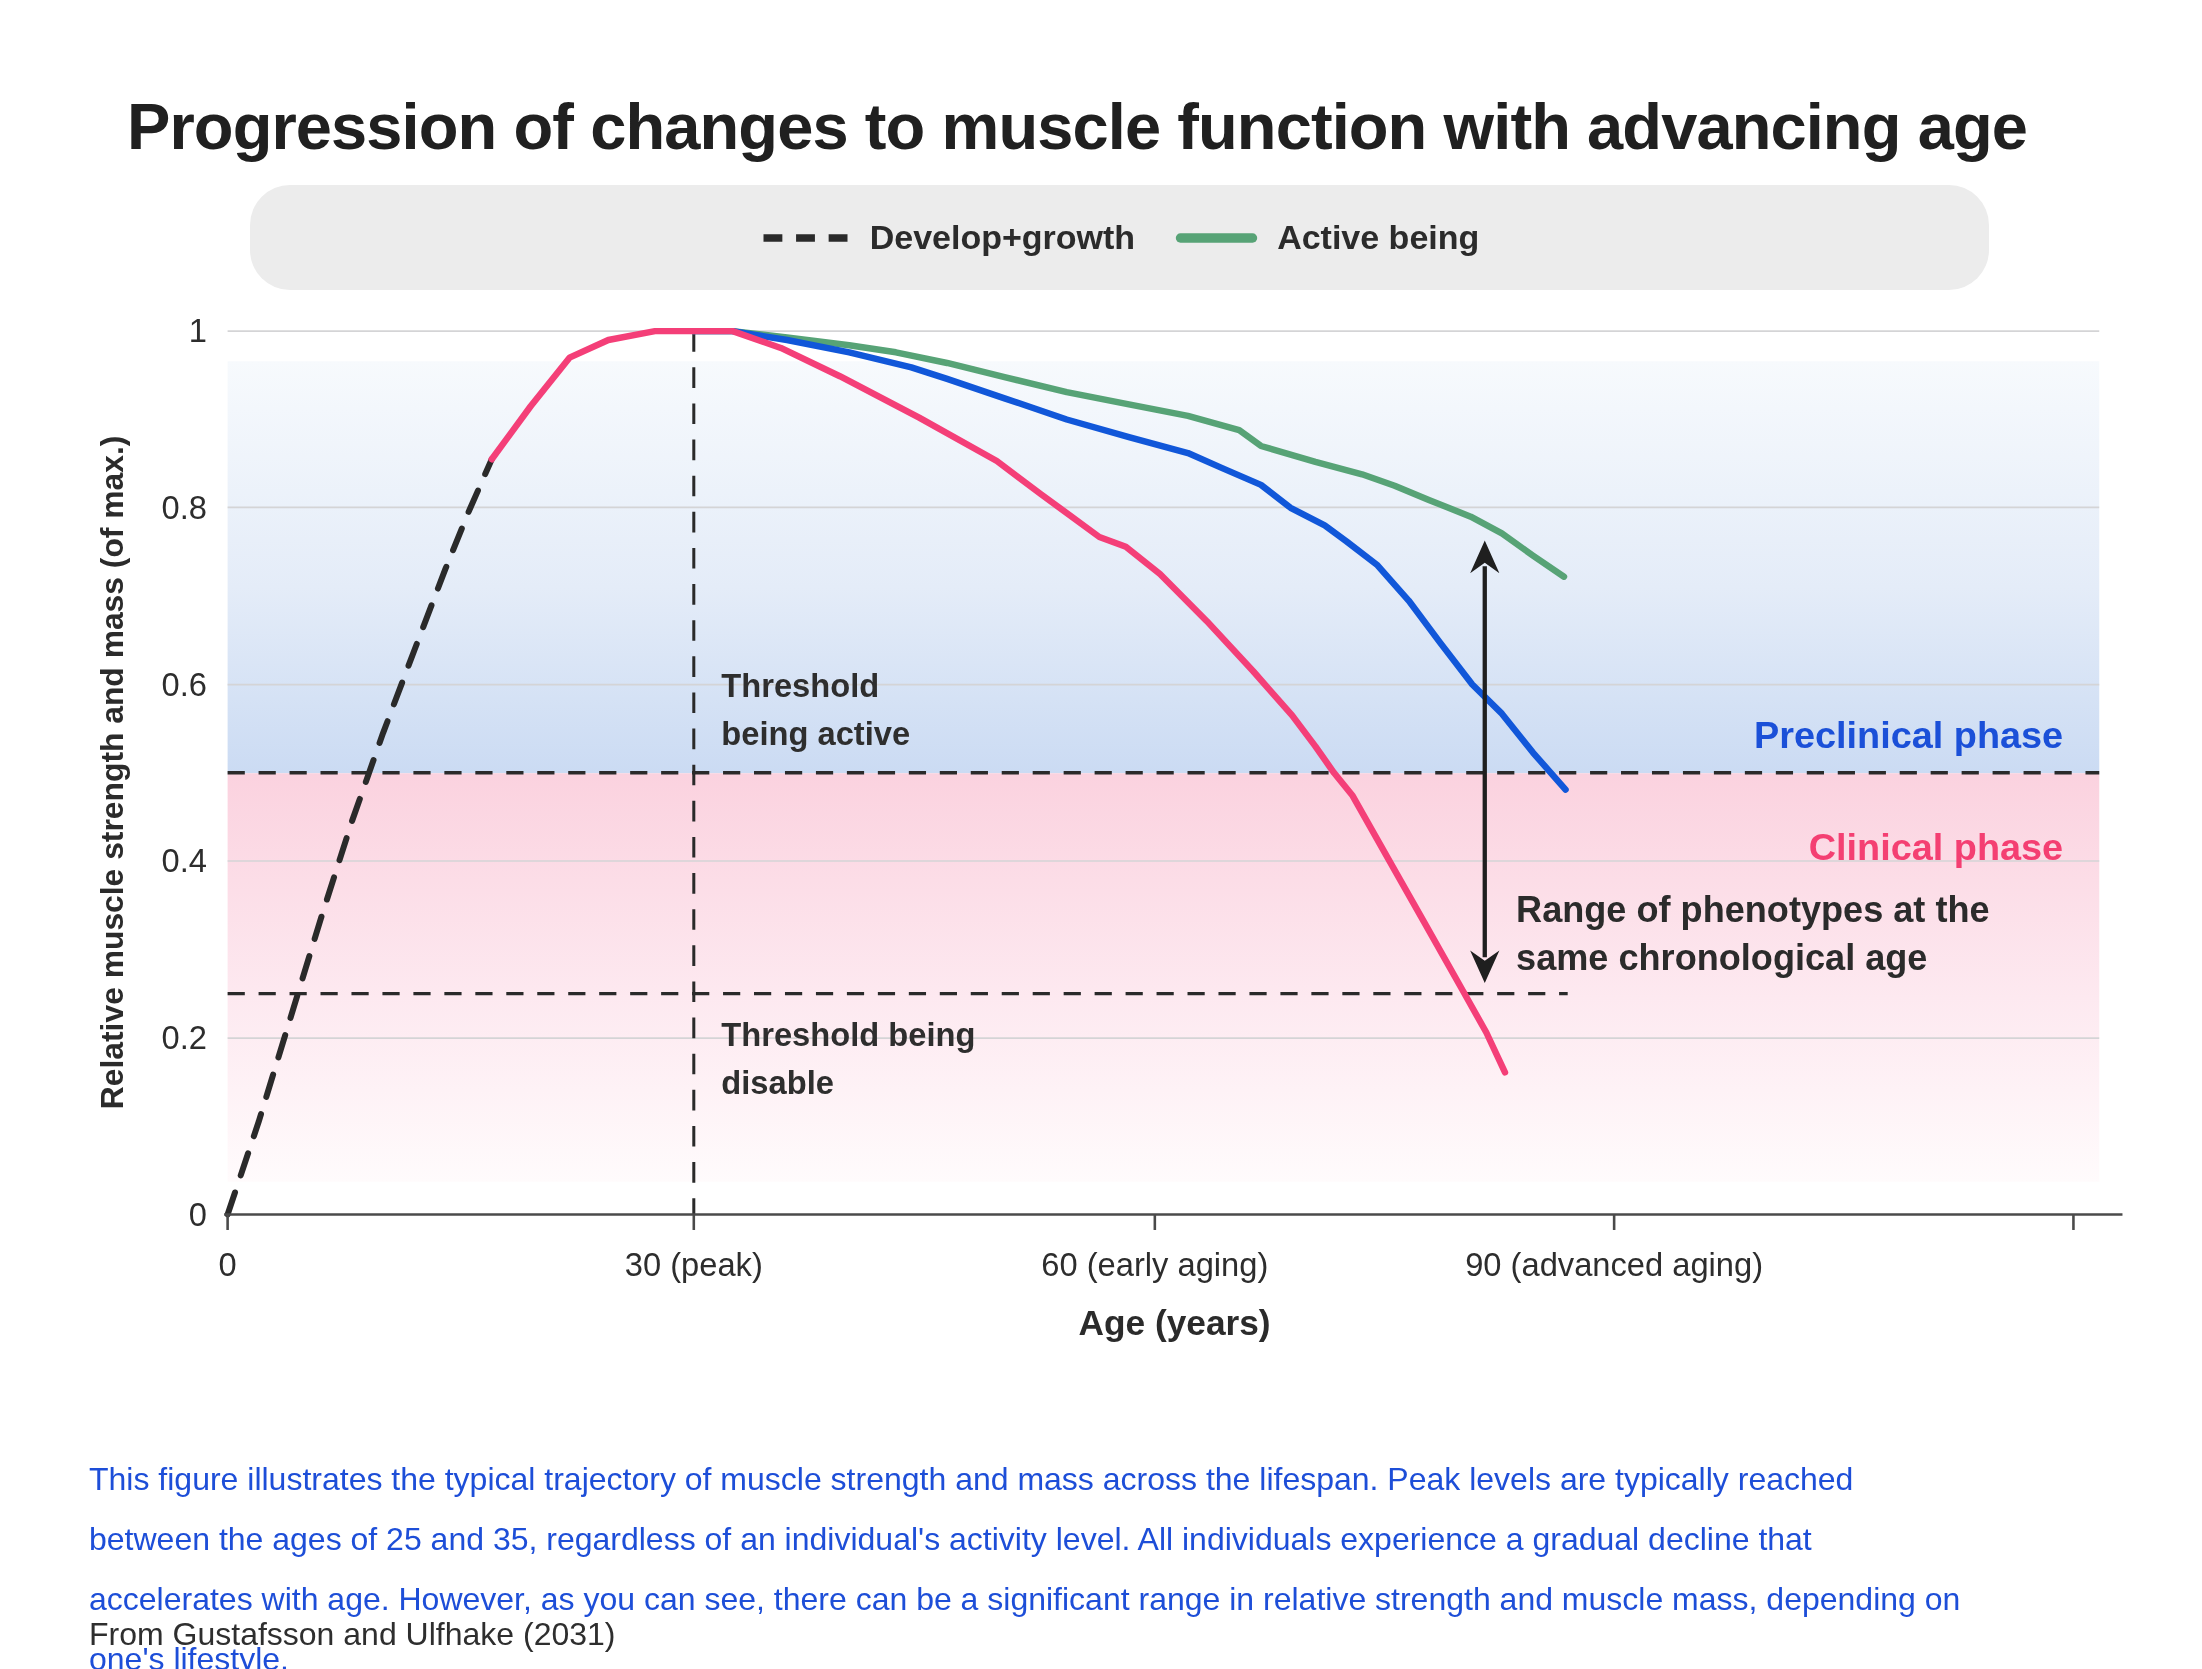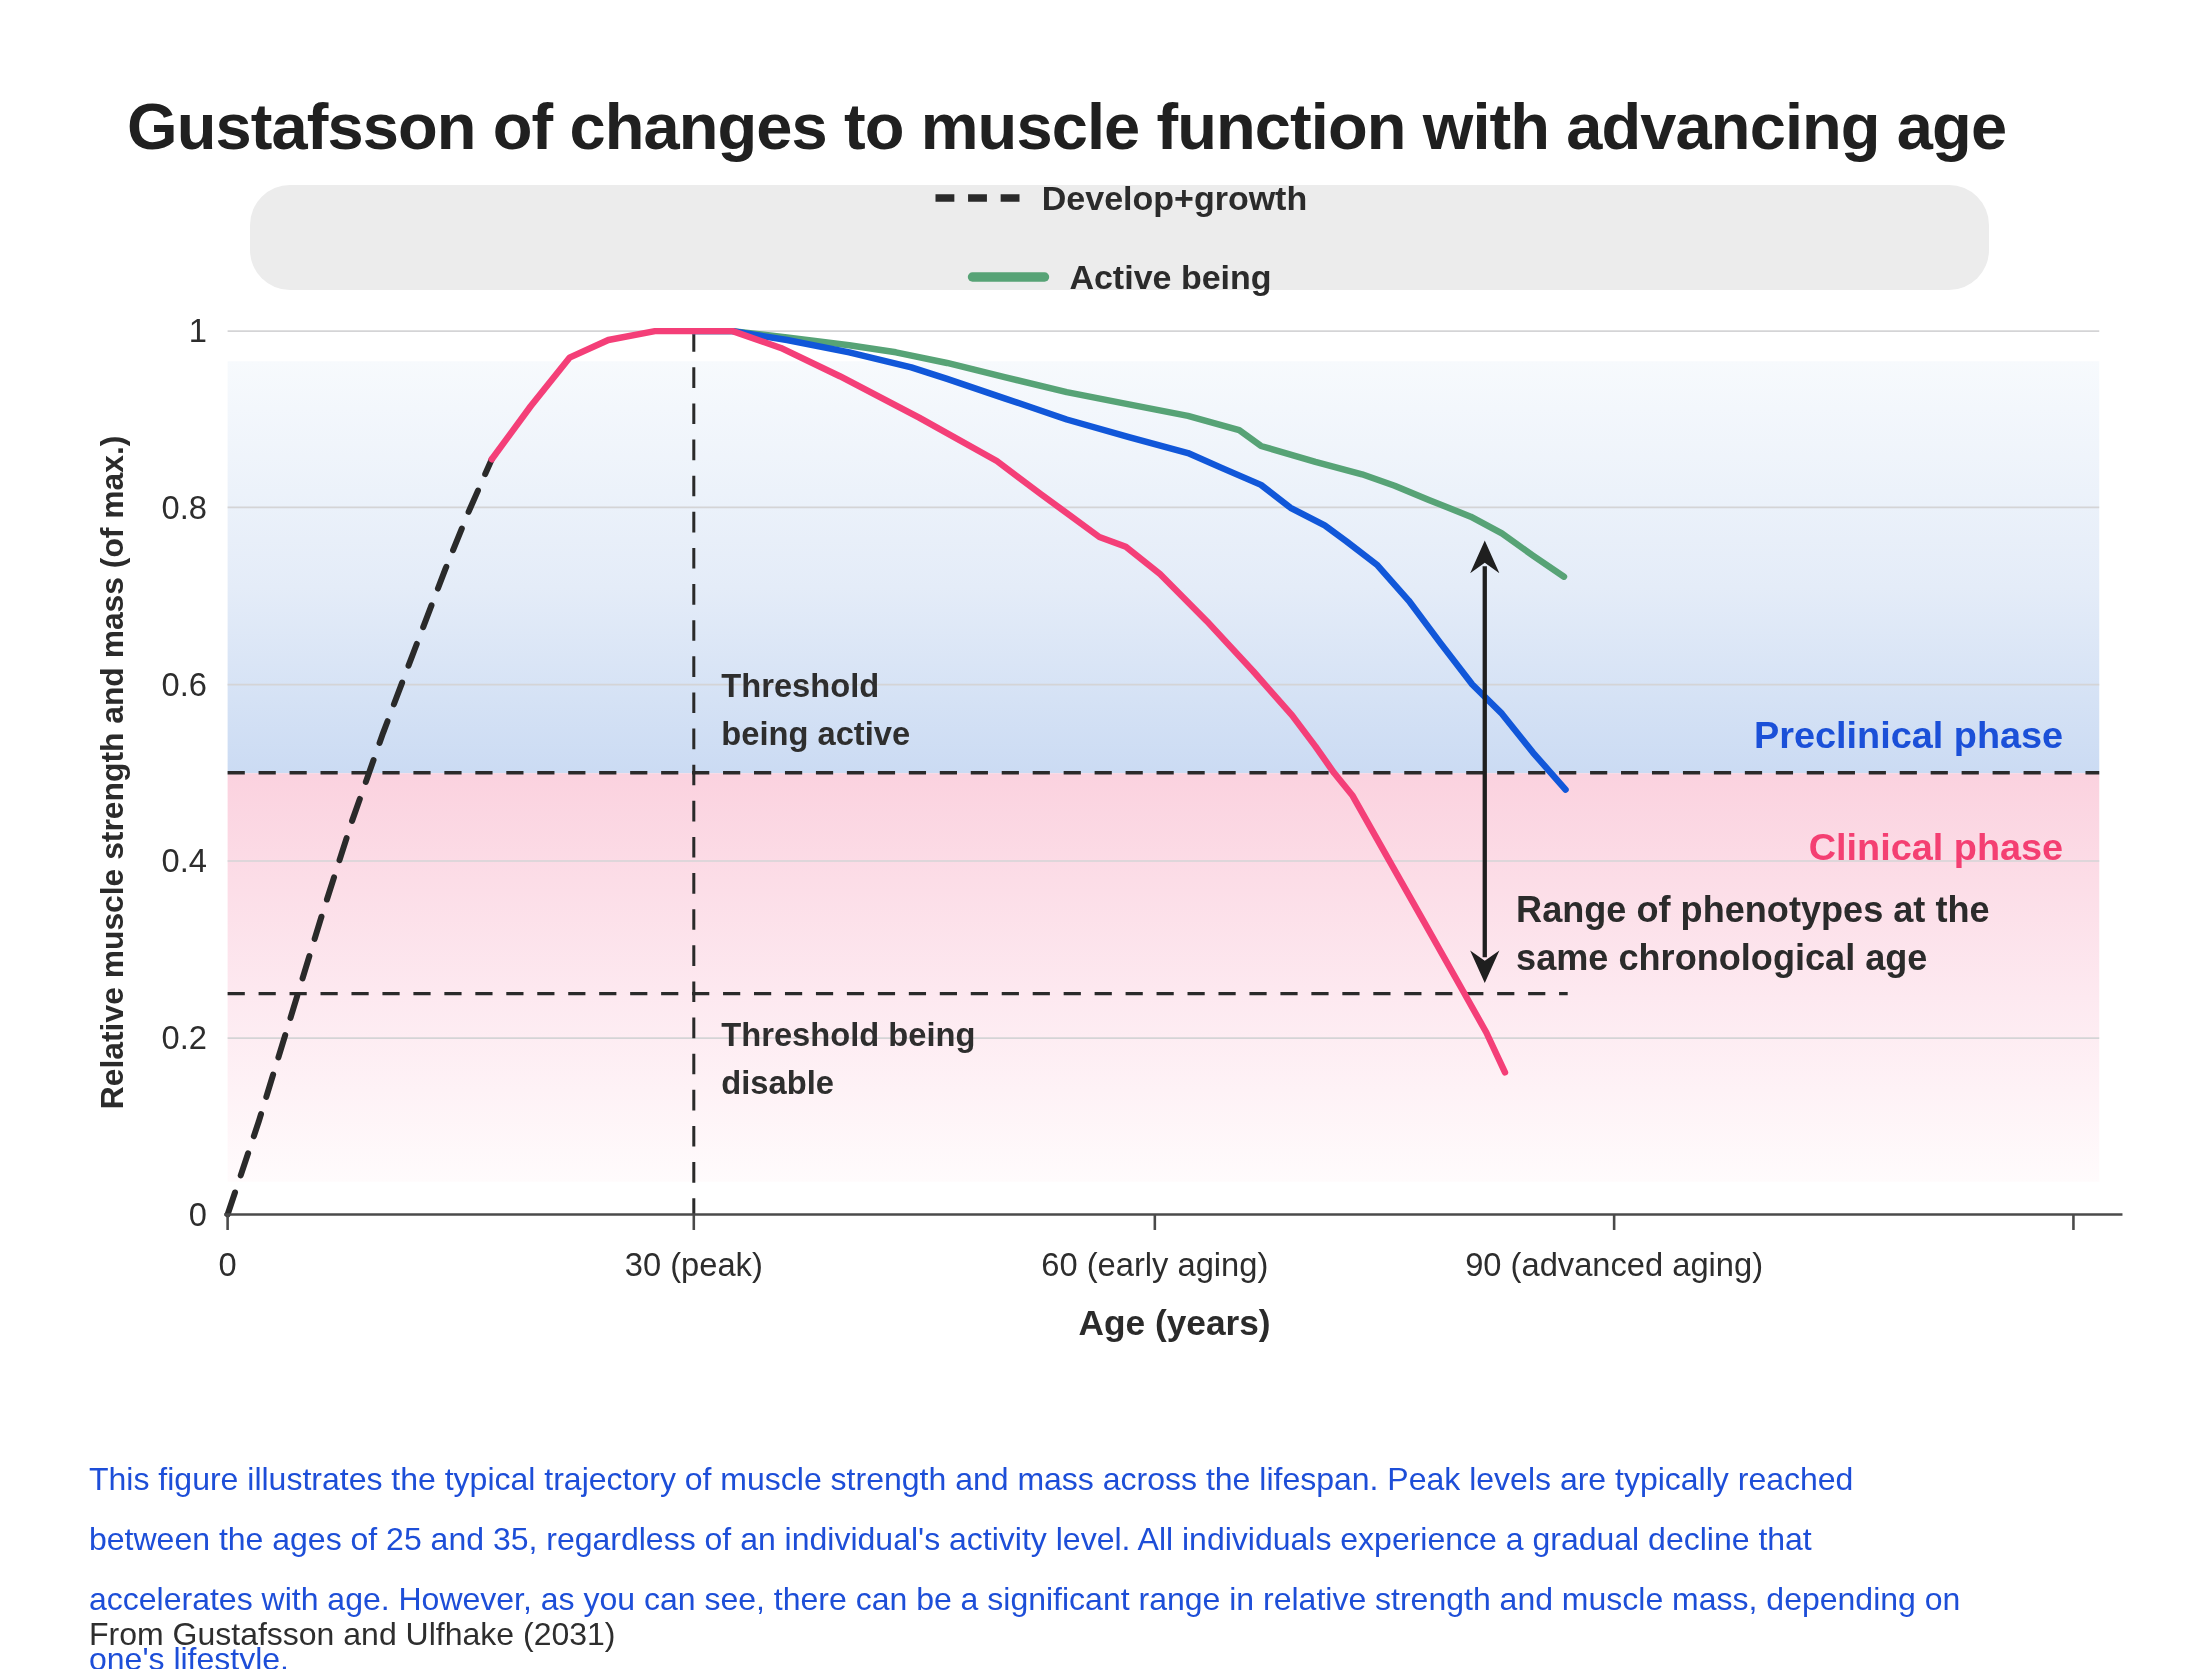--- a/index.html
+++ b/index.html
@@ -11,21 +11,21 @@
     overflow:hidden;
   }
   .page-title{
     position:absolute;left:127px;top:89px;margin:0;
     font-size:65px;font-weight:700;letter-spacing:-0.9px;color:#202020;
     white-space:nowrap;
   }
   .legend{
     position:absolute;left:250px;top:185px;width:1739px;height:105px;
     background:#ececec;border-radius:40px;
-    display:flex;align-items:center;justify-content:center;gap:40px;flex-direction:column;
+    display:flex;align-items:center;justify-content:center;gap:40px;
   }
   .legend-item{display:flex;align-items:center;gap:19px;}
   .legend-item .lg-label{font-size:34px;font-weight:700;color:#2b2b2b;white-space:nowrap;}
   .lg-marker{display:block;}
   .chart-svg{position:absolute;left:0;top:0;}
   .caption{
     position:absolute;left:89px;top:1449px;width:2091px;
     font-size:32px;line-height:1.88;color:#1d4ed8;
     white-space:pre-line;
   }
@@ -37,21 +37,21 @@
   .tick-label{font-size:38px;fill:#2d2d2d;}
   .axis-title{font-size:41px;font-weight:700;fill:#2b2b2b;}
   .y-axis-title{font-size:37px;font-weight:700;fill:#2b2b2b;}
   .threshold-label{font-size:38px;font-weight:600;fill:#2e2e2e;}
   .phase-label{font-size:44px;font-weight:700;}
   .range-label{font-size:42px;font-weight:700;fill:#2b2b2b;}
 </style>
 </head>
 <body>
 
-<h1 class="page-title">Gustafsson of changes to muscle function with advancing age</h1>
+<h1 class="page-title">Progression of changes to muscle function with advancing age</h1>
 
 <div class="legend">
   <div class="legend-item">
     <svg class="lg-marker" width="91" height="12" viewBox="0 0 106 14">
         <line class="lg-line" x1="4" y1="7" x2="102" y2="7" stroke-width="9" stroke="#2a2a2a" stroke-dasharray="22 16"></line>
       </svg>
     <span class="lg-label">Develop+growth</span>
   </div>
   <div class="legend-item">
     <svg class="lg-marker" width="83" height="12" viewBox="0 0 96 14">

